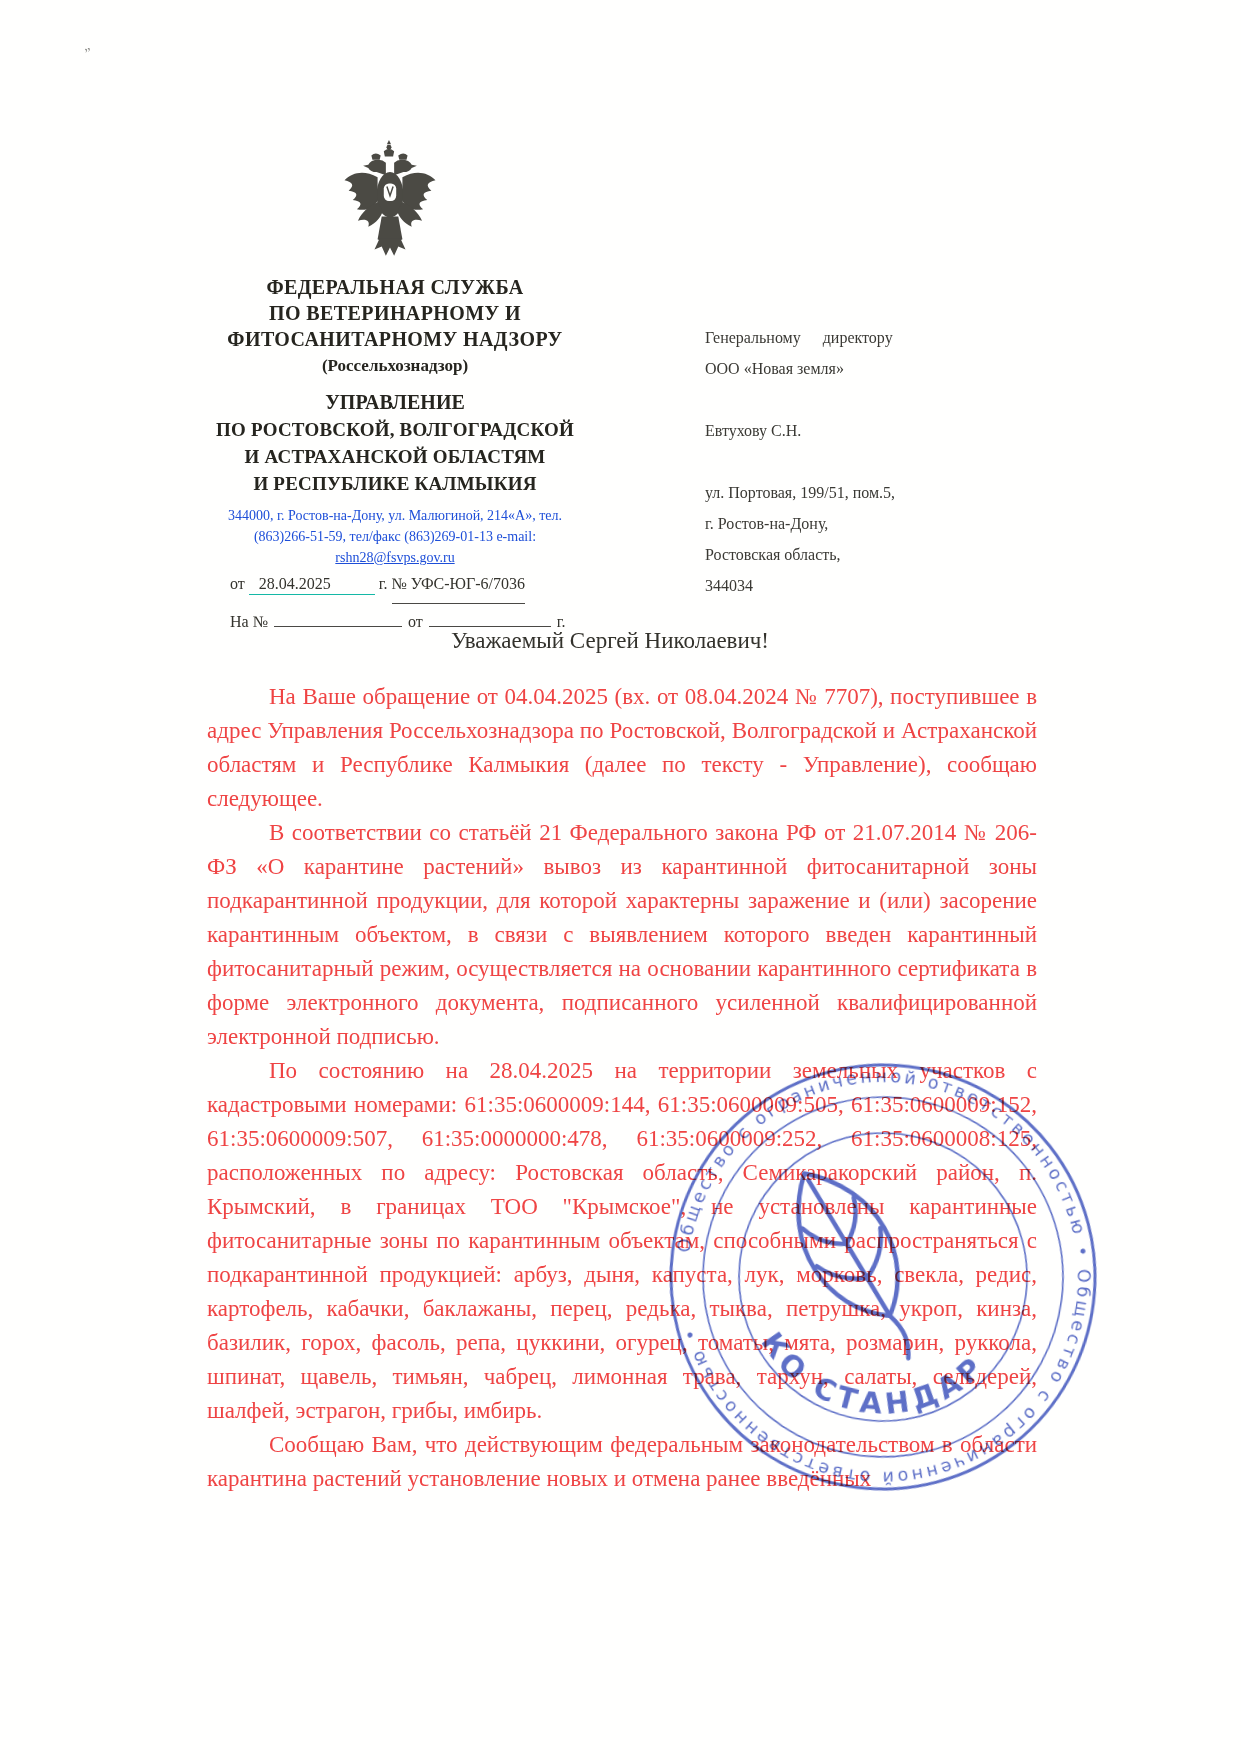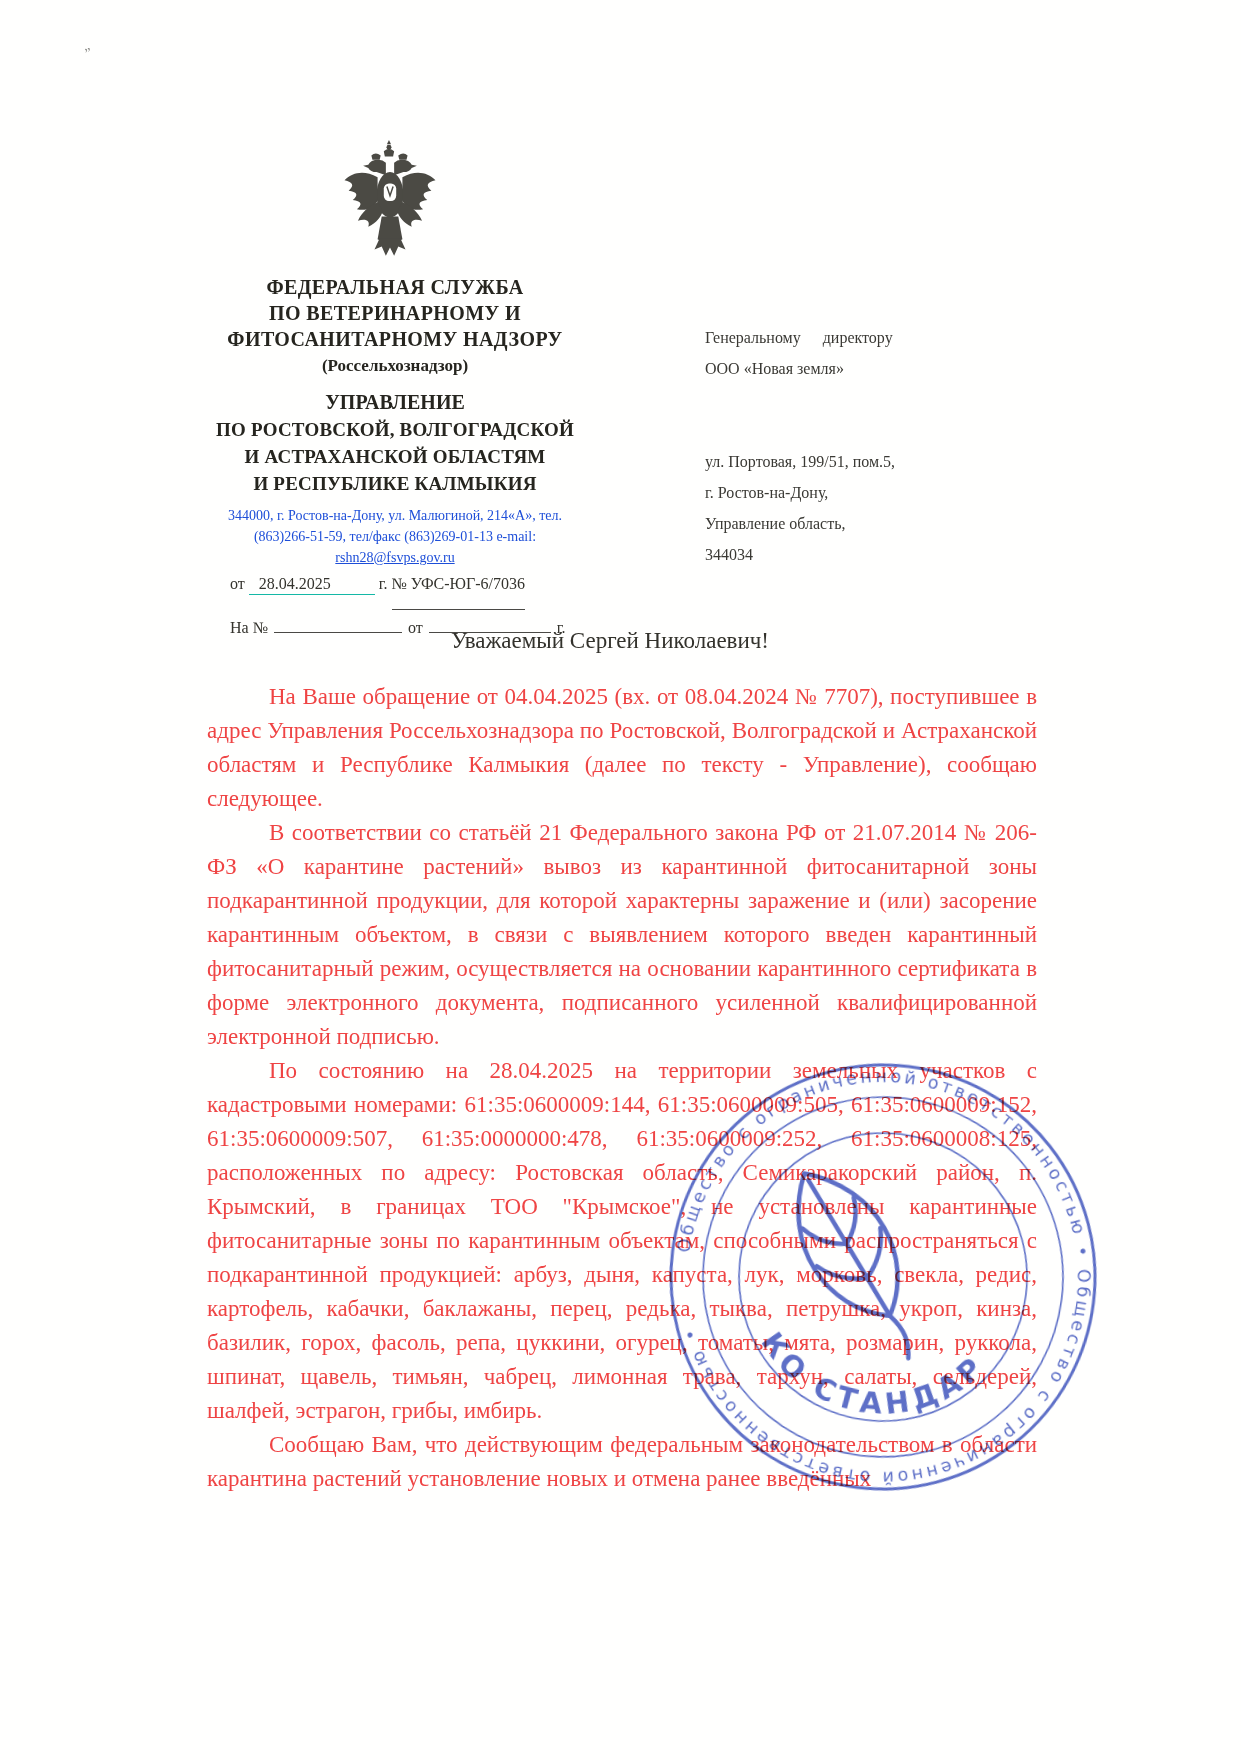--- a/index.html
+++ b/index.html
@@ -25,21 +25,21 @@
     text-align:center;color:#26251f;
   }
   .lh-org{font-size:20px;font-weight:700;line-height:26px;letter-spacing:.4px;}
   .lh-short{font-size:17px;font-weight:700;margin-top:4px;}
   .lh-dept1{font-size:20px;font-weight:700;margin-top:13px;line-height:27px;}
   .lh-dept{font-size:19px;font-weight:700;line-height:27px;letter-spacing:.2px;}
   .lh-addr{font-size:14px;line-height:21px;margin-top:8px;color:#1d4ed8;}
   .lh-email{text-decoration:underline;}
   .ref-line{font-size:16px;text-align:left;padding-left:30px;margin-top:7px;color:#34332d;white-space:nowrap;}
   .u-date{display:inline-block;border-bottom:1px solid #14b8a6;padding:0 44px 1px 10px;}
-  .u-num{display:inline-block;border-bottom:1px solid #4a4945;padding-bottom:16px;}
+  .u-num{display:inline-block;border-bottom:1px solid #4a4945;padding-bottom:10px;}
   .blank{display:inline-block;border-bottom:1px solid #4a4945;height:15px;vertical-align:baseline;}
   .blank.w1{width:128px;margin:0 6px;}
   .blank.w2{width:122px;margin:0 6px;}
   
   .recipient{
     position:absolute;left:705px;top:322px;width:338px;
     font-size:16px;line-height:31px;color:#3a3934;
   }
   .recipient .line{min-height:31px;}
   .recipient .line:first-child{word-spacing:18px;}
@@ -116,24 +116,25 @@
     </div>
     <div class="ref-line">
       <span>На №</span><span class="blank w1"></span><span>от</span><span class="blank w2"></span><span>г.</span>
     </div>
   </div>
 
   <div class="recipient">
     <div class="line">Генеральному директору</div>
     <div class="line">ООО «Новая земля»</div>
     <div class="gap"></div>
+    <div class="line">Евтухову С.Н.</div>
     <div class="gap"></div>
     <div class="line">ул. Портовая, 199/51, пом.5,</div>
     <div class="line">г. Ростов-на-Дону,</div>
-    <div class="line">Управление область,</div>
+    <div class="line">Ростовская область,</div>
     <div class="line">344034</div>
   </div>
 
   <div class="salutation">Уважаемый Сергей Николаевич!</div>
 
   <div class="body-text">
     <p>На Ваше обращение от 04.04.2025 (вх. от 08.04.2024 № 7707), поступившее в адрес Управления Россельхознадзора по Ростовской, Волгоградской и Астраханской областям и Республике Калмыкия (далее по тексту - Управление), сообщаю следующее.</p>
     <p>В соответствии со статьёй 21  Федерального закона РФ от 21.07.2014 № 206-ФЗ «О карантине растений» вывоз из карантинной фитосанитарной зоны подкарантинной продукции, для которой характерны заражение и (или) засорение карантинным объектом, в связи с выявлением которого введен карантинный фитосанитарный режим, осуществляется на основании карантинного сертификата в форме электронного документа, подписанного усиленной квалифицированной электронной подписью.</p>
     <p>По состоянию на 28.04.2025 на территории земельных участков с кадастровыми номерами: 61:35:0600009:144, 61:35:0600009:505, 61:35:0600009:152, 61:35:0600009:507, 61:35:0000000:478, 61:35:0600009:252, 61:35:0600008:125, расположенных по адресу: Ростовская область, Семикаракорский район, п. Крымский, в границах ТОО "Крымское", не установлены карантинные фитосанитарные зоны по карантинным объектам, способными распространяться с подкарантинной продукцией: арбуз, дыня, капуста, лук, морковь, свекла, редис, картофель, кабачки, баклажаны, перец, редька, тыква, петрушка, укроп, кинза, базилик, горох, фасоль, репа, цуккини, огурец, томаты, мята, розмарин, руккола, шпинат, щавель, тимьян, чабрец, лимонная трава, тархун, салаты, сельдерей, шалфей, эстрагон, грибы, имбирь.</p>
     <p>Сообщаю Вам, что действующим федеральным законодательством в области карантина растений установление новых и отмена ранее введённых</p>

